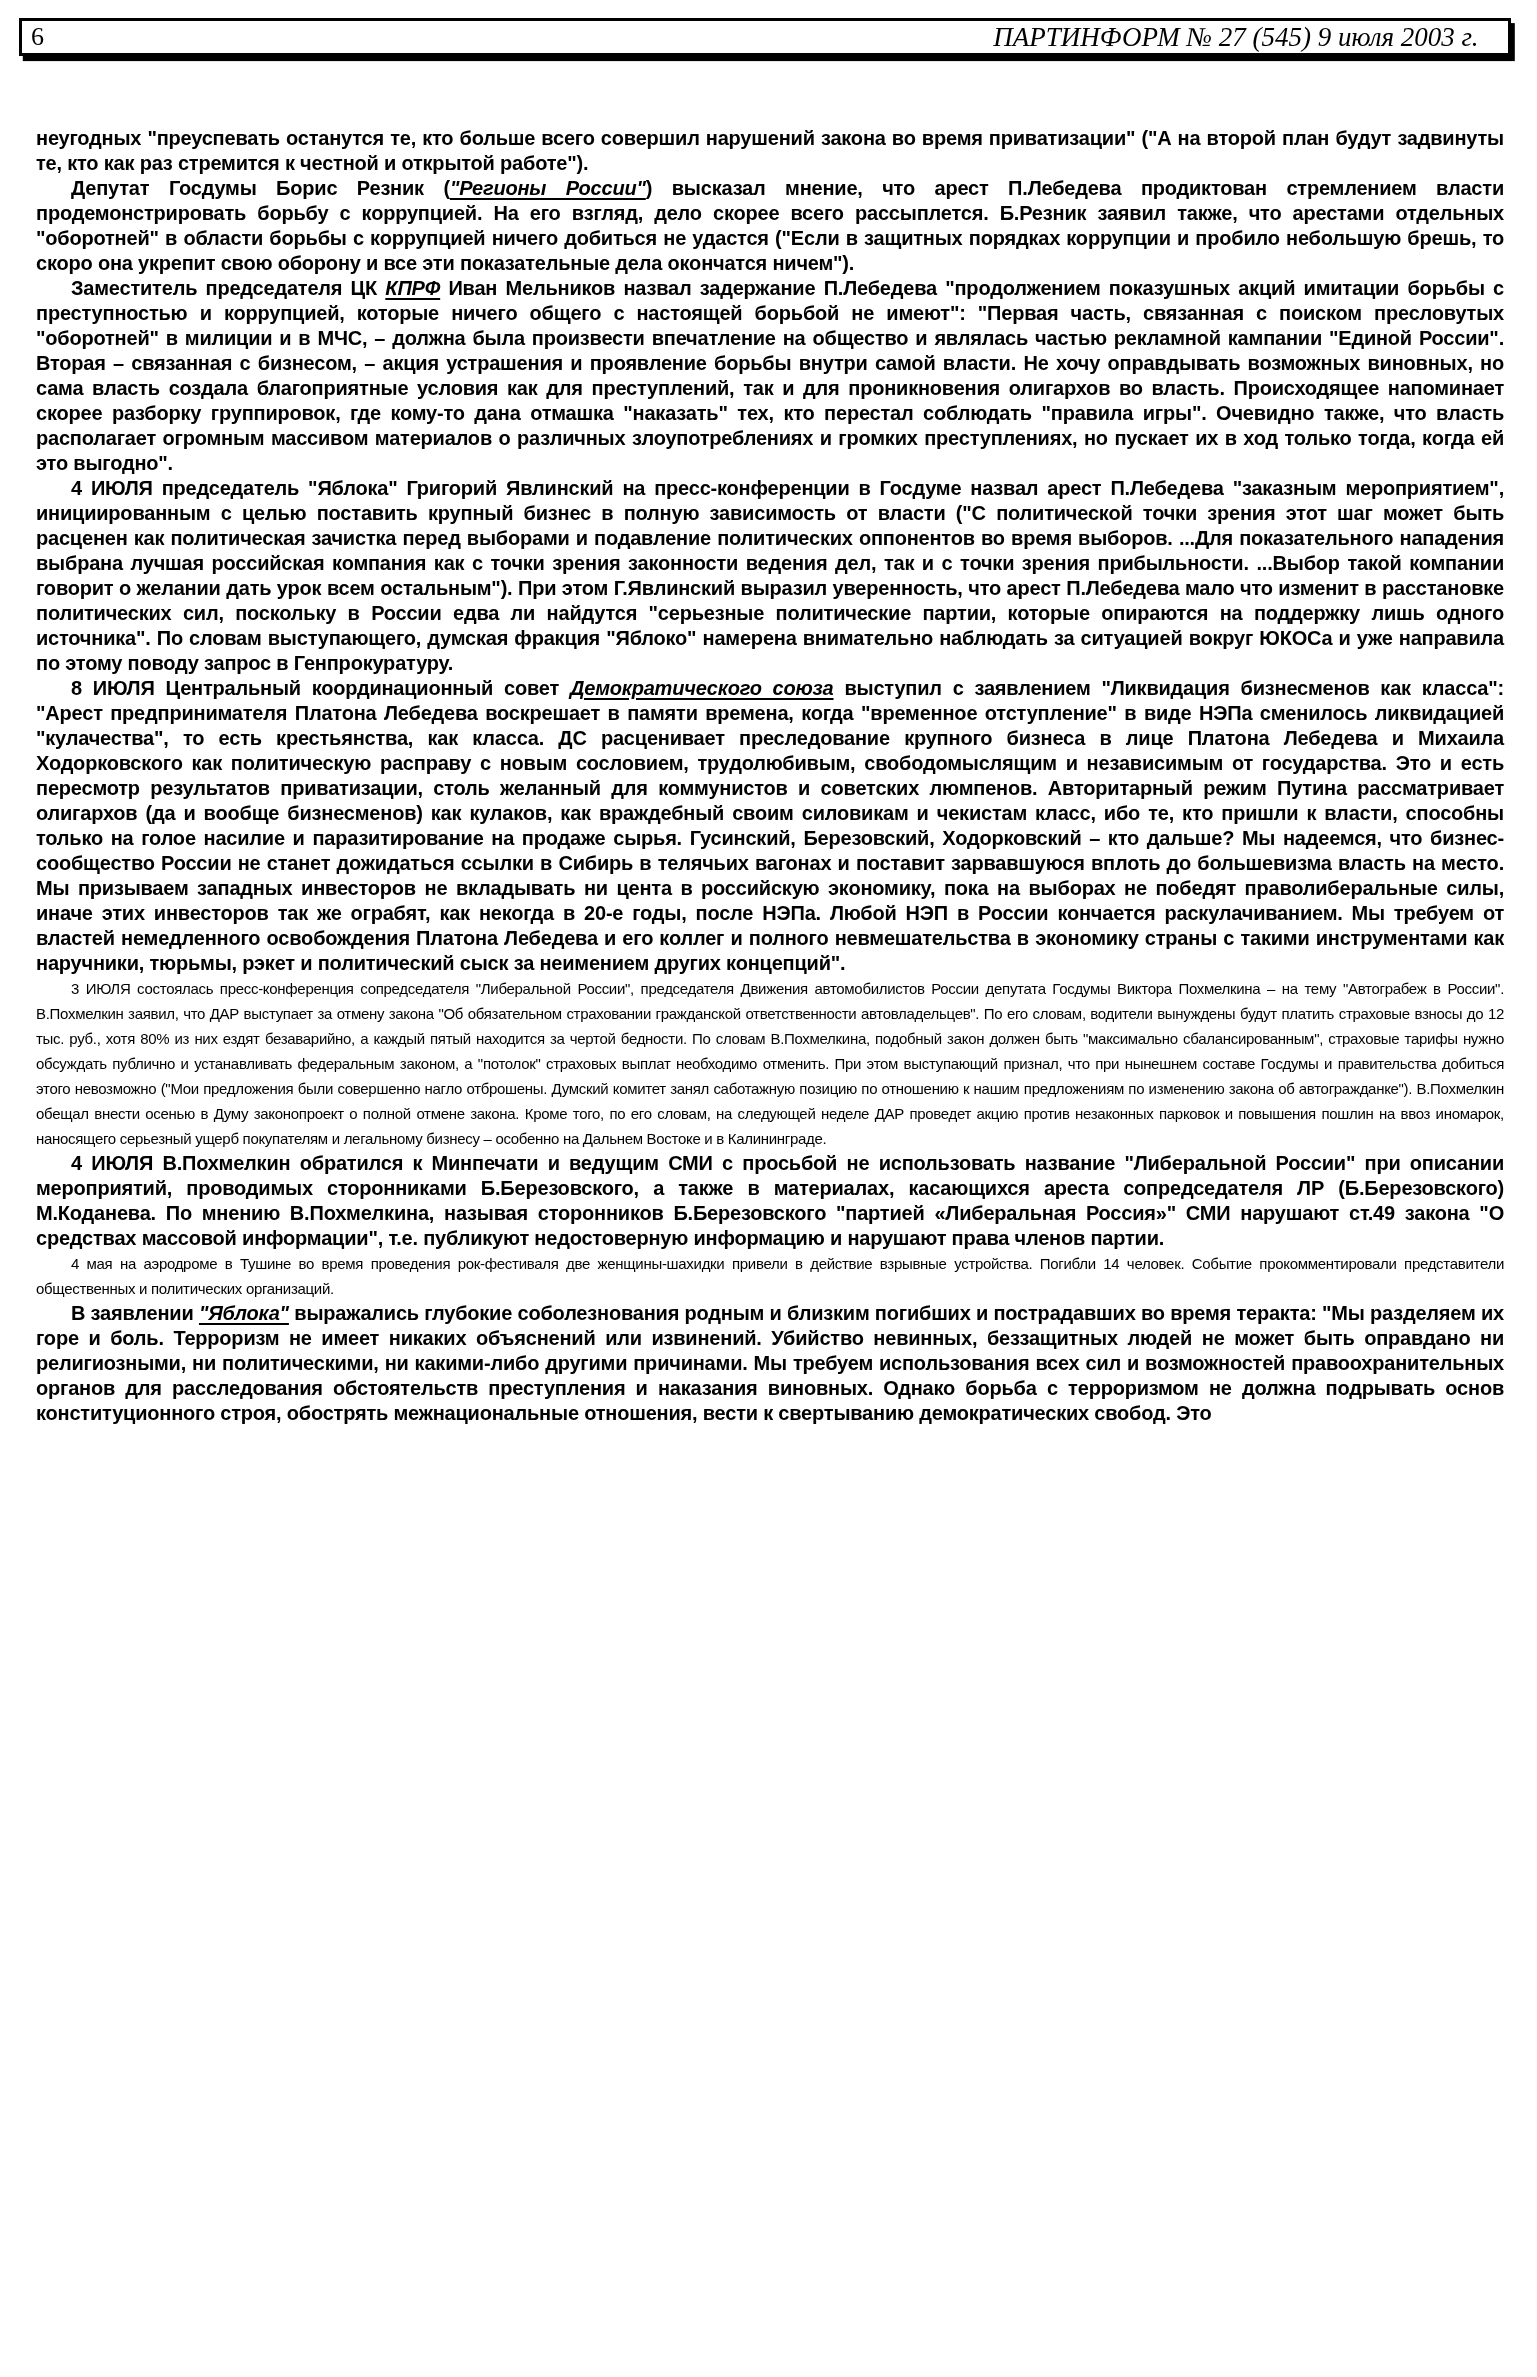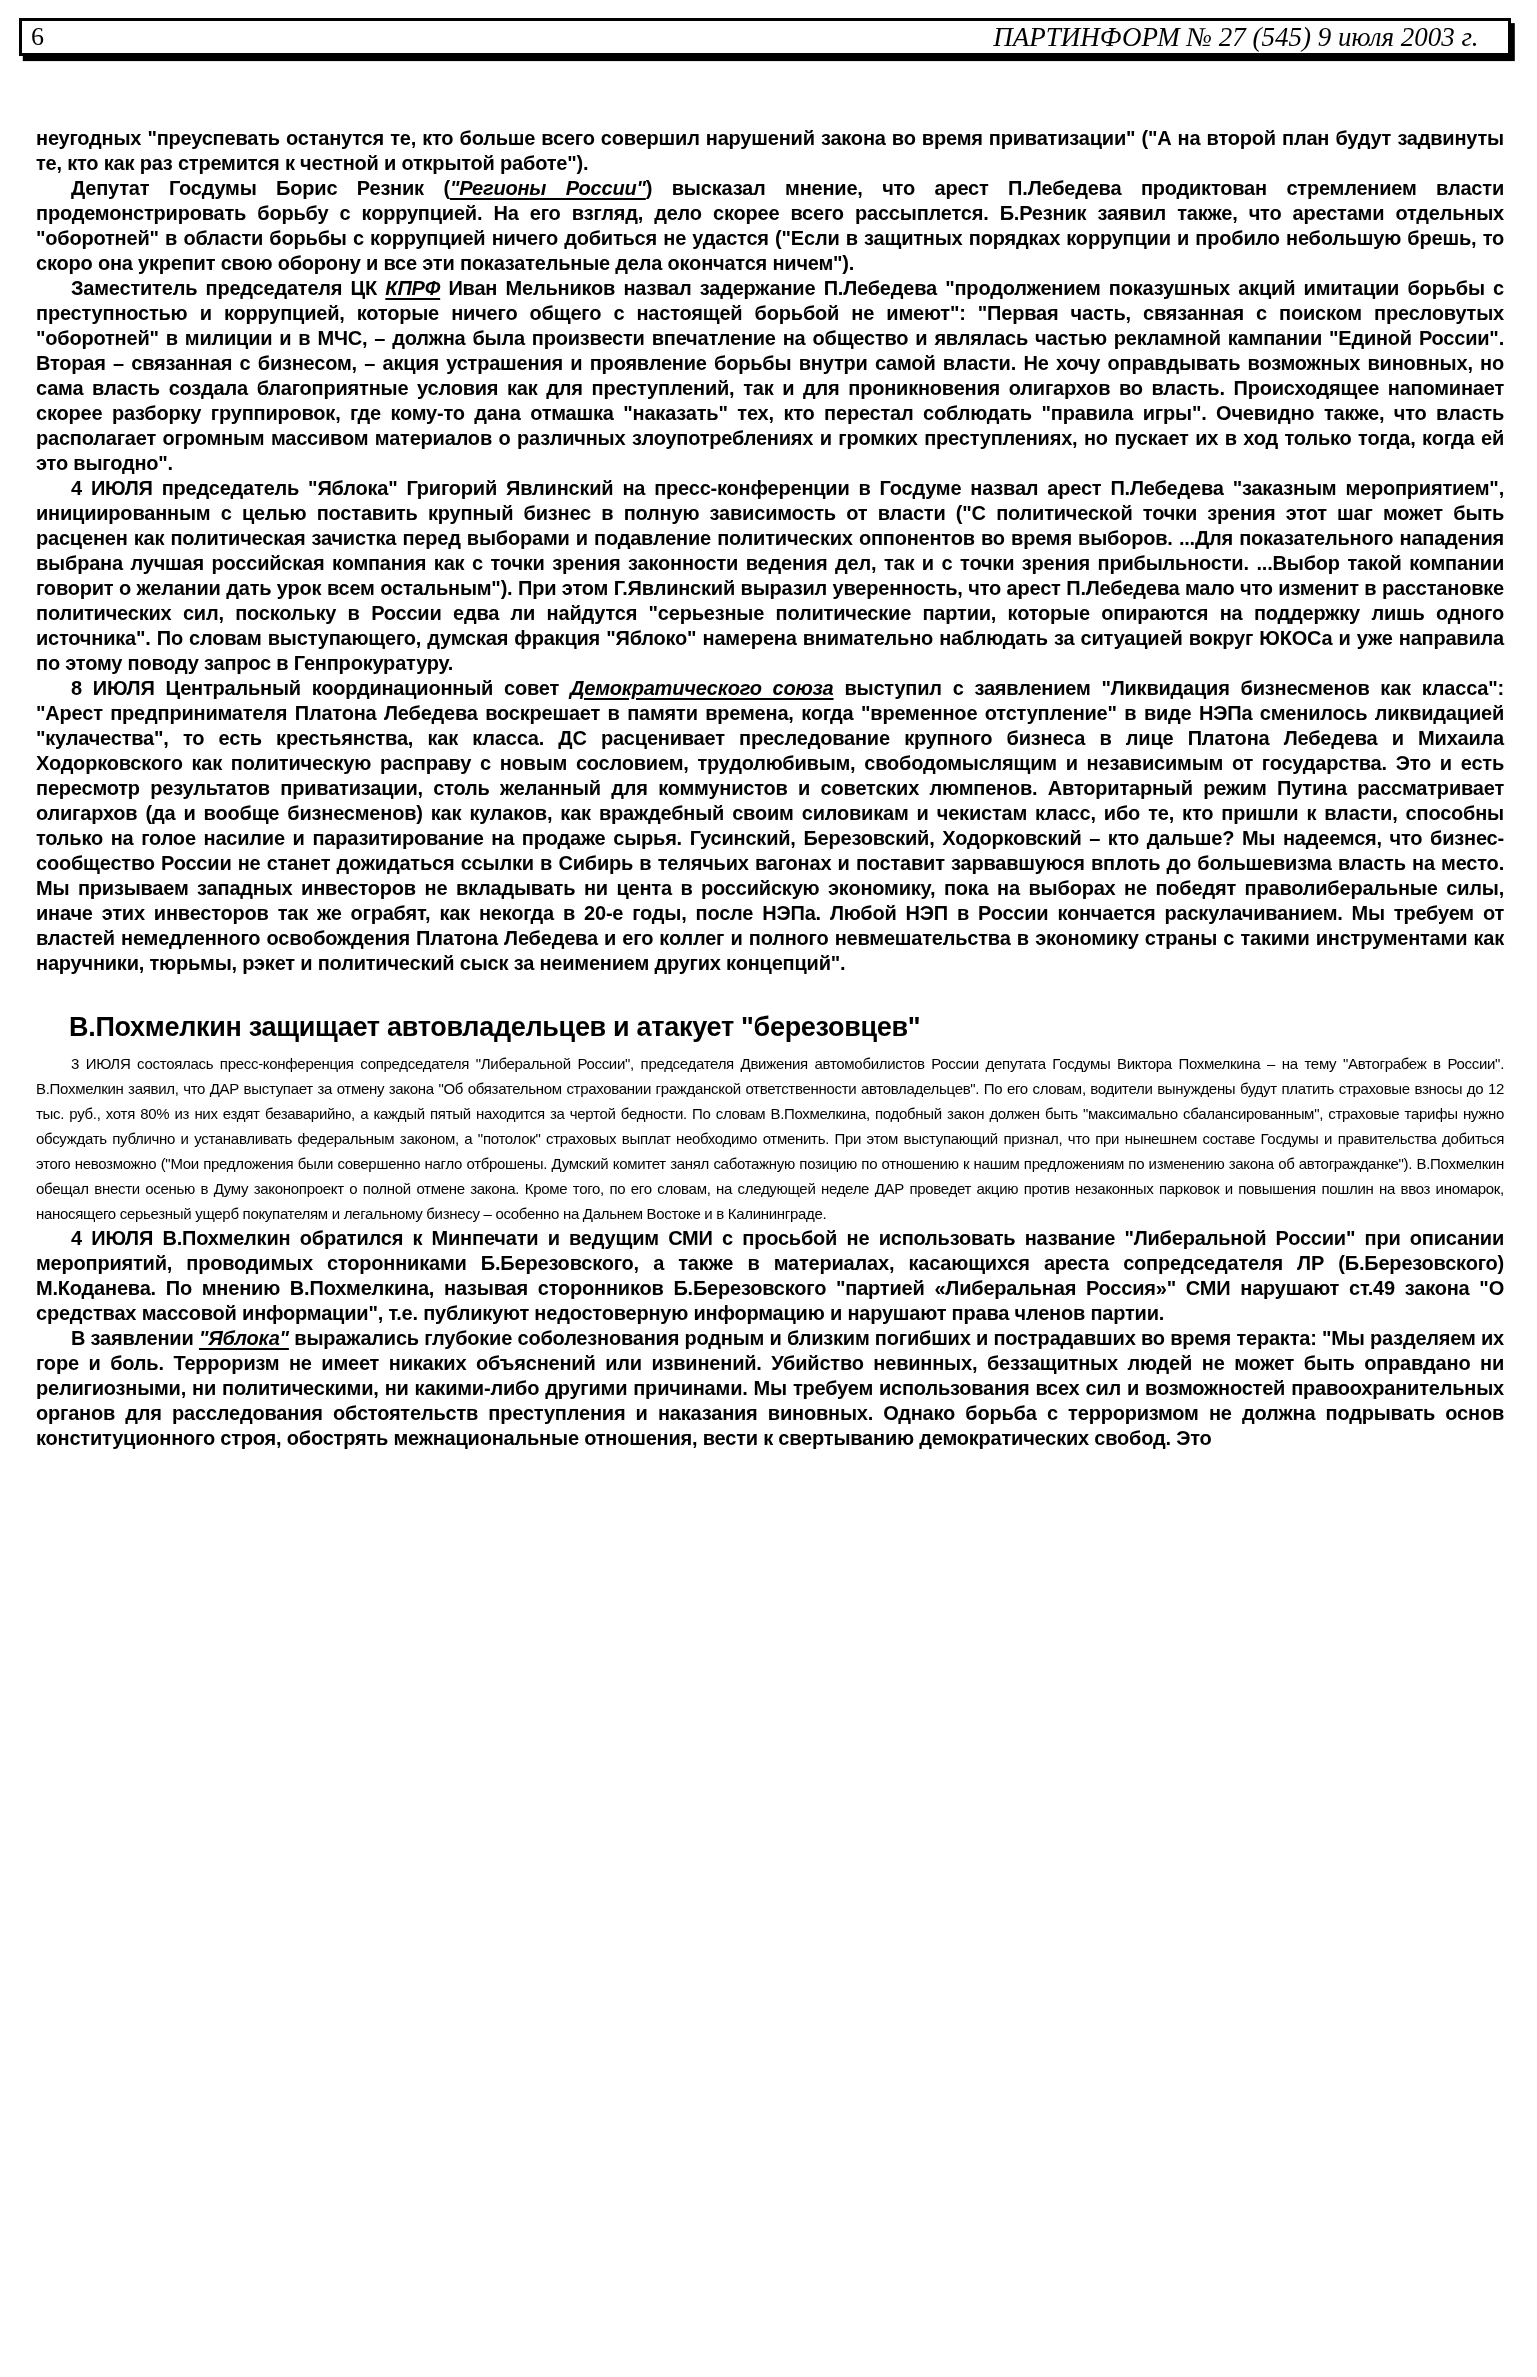--- a/index.html
+++ b/index.html
@@ -96,20 +96,20 @@
     <span class="page-num">6</span>
     <span class="issue">ПАРТИНФОРМ № 27 (545) 9 июля 2003 г.</span>
   </div>
 
   <div class="content">
       <p class="para b noindent"><span>неугодных "преуспевать останутся те, кто больше всего совершил нарушений закона во время приватизации" ("А на второй план будут задвинуты те, кто как раз стремится к честной и открытой работе").</span></p>
       <p class="para b"><span>Депутат Госдумы Борис Резник (</span><span class="em-link">"Регионы России"</span><span>) высказал мнение, что арест П.Лебедева продиктован стремлением власти продемонстрировать борьбу с коррупцией. На его взгляд, дело скорее всего рассыплется. Б.Резник заявил также, что арестами отдельных "оборотней" в области борьбы с коррупцией ничего добиться не удастся ("Если в защитных порядках коррупции и пробило небольшую брешь, то скоро она укрепит свою оборону и все эти показательные дела окончатся ничем").</span></p>
       <p class="para b"><span>Заместитель председателя ЦК </span><span class="em-link">КПРФ</span><span> Иван Мельников назвал задержание П.Лебедева "продолжением показушных акций имитации борьбы с преступностью и коррупцией, которые ничего общего с настоящей борьбой не имеют": "Первая часть, связанная с поиском пресловутых "оборотней" в милиции и в МЧС, – должна была произвести впечатление на общество и являлась частью рекламной кампании "Единой России". Вторая – связанная с бизнесом, – акция устрашения и проявление борьбы внутри самой власти. Не хочу оправдывать возможных виновных, но сама власть создала благоприятные условия как для преступлений, так и для проникновения олигархов во власть. Происходящее напоминает скорее разборку группировок, где кому-то дана отмашка "наказать" тех, кто перестал соблюдать "правила игры". Очевидно также, что власть располагает огромным массивом материалов о различных злоупотреблениях и громких преступлениях, но пускает их в ход только тогда, когда ей это выгодно".</span></p>
       <p class="para b"><span>4 ИЮЛЯ председатель "Яблока" Григорий Явлинский на пресс-конференции в Госдуме назвал арест П.Лебедева "заказным мероприятием", инициированным с целью поставить крупный бизнес в полную зависимость от власти ("С политической точки зрения этот шаг может быть расценен как политическая зачистка перед выборами и подавление политических оппонентов во время выборов. ...Для показательного нападения выбрана лучшая российская компания как с точки зрения законности ведения дел, так и с точки зрения прибыльности. ...Выбор такой компании говорит о желании дать урок всем остальным"). При этом Г.Явлинский выразил уверенность, что арест П.Лебедева мало что изменит в расстановке политических сил, поскольку в России едва ли найдутся "серьезные политические партии, которые опираются на поддержку лишь одного источника". По словам выступающего, думская фракция "Яблоко" намерена внимательно наблюдать за ситуацией вокруг ЮКОСа и уже направила по этому поводу запрос в Генпрокуратуру.</span></p>
       <p class="para b"><span>8 ИЮЛЯ Центральный координационный совет </span><span class="em-link">Демократического союза</span><span> выступил с заявлением "Ликвидация бизнесменов как класса": "Арест предпринимателя Платона Лебедева воскрешает в памяти времена, когда "временное отступление" в виде НЭПа сменилось ликвидацией "кулачества", то есть крестьянства, как класса. ДС расценивает преследование крупного бизнеса в лице Платона Лебедева и Михаила Ходорковского как политическую расправу с новым сословием, трудолюбивым, свободомыслящим и независимым от государства. Это и есть пересмотр результатов приватизации, столь желанный для коммунистов и советских люмпенов. Авторитарный режим Путина рассматривает олигархов (да и вообще бизнесменов) как кулаков, как враждебный своим силовикам и чекистам класс, ибо те, кто пришли к власти, способны только на голое насилие и паразитирование на продаже сырья. Гусинский, Березовский, Ходорковский – кто дальше? Мы надеемся, что бизнес-сообщество России не станет дожидаться ссылки в Сибирь в телячьих вагонах и поставит зарвавшуюся вплоть до большевизма власть на место. Мы призываем западных инвесторов не вкладывать ни цента в российскую экономику, пока на выборах не победят праволиберальные силы, иначе этих инвесторов так же ограбят, как некогда в 20-е годы, после НЭПа. Любой НЭП в России кончается раскулачиванием. Мы требуем от властей немедленного освобождения Платона Лебедева и его коллег и полного невмешательства в экономику страны с такими инструментами как наручники, тюрьмы, рэкет и политический сыск за неимением других концепций".</span></p>
-      <h2 class="section">В.Похмелкин защищает автовладельцев и атакует "березовцев"</h2>
       <p class="para r"><span>3 ИЮЛЯ состоялась пресс-конференция сопредседателя "Либеральной России", председателя Движения автомобилистов России депутата Госдумы Виктора Похмелкина – на тему "Автограбеж в России". В.Похмелкин заявил, что ДАР выступает за отмену закона "Об обязательном страховании гражданской ответственности автовладельцев". По его словам, водители вынуждены будут платить страховые взносы до 12 тыс. руб., хотя 80% из них ездят безаварийно, а каждый пятый находится за чертой бедности. По словам В.Похмелкина, подобный закон должен быть "максимально сбалансированным", страховые тарифы нужно обсуждать публично и устанавливать федеральным законом, а "потолок" страховых выплат необходимо отменить. При этом выступающий признал, что при нынешнем составе Госдумы и правительства добиться этого невозможно ("Мои предложения были совершенно нагло отброшены. Думский комитет занял саботажную позицию по отношению к нашим предложениям по изменению закона об автогражданке"). В.Похмелкин обещал внести осенью в Думу законопроект о полной отмене закона. Кроме того, по его словам, на следующей неделе ДАР проведет акцию против незаконных парковок и повышения пошлин на ввоз иномарок, наносящего серьезный ущерб покупателям и легальному бизнесу – особенно на Дальнем Востоке и в Калининграде.</span></p>
       <p class="para b"><span>4 ИЮЛЯ В.Похмелкин обратился к Минпечати и ведущим СМИ с просьбой не использовать название "Либеральной России" при описании мероприятий, проводимых сторонниками Б.Березовского, а также в материалах, касающихся ареста сопредседателя ЛР (Б.Березовского) М.Коданева. По мнению В.Похмелкина, называя сторонников Б.Березовского "партией «Либеральная Россия»" СМИ нарушают ст.49 закона "О средствах массовой информации", т.е. публикуют недостоверную информацию и нарушают права членов партии.</span></p>
+      <p class="para r"><span>4 мая на аэродроме в Тушине во время проведения рок-фестиваля две женщины-шахидки привели в действие взрывные устройства. Погибли 14 человек. Событие прокомментировали представители общественных и политических организаций.</span></p>
       <p class="para b"><span>В заявлении </span><span class="em-link">"Яблока"</span><span> выражались глубокие соболезнования родным и близким погибших и пострадавших во время теракта: "Мы разделяем их горе и боль. Терроризм не имеет никаких объяснений или извинений. Убийство невинных, беззащитных людей не может быть оправдано ни религиозными, ни политическими, ни какими-либо другими причинами. Мы требуем использования всех сил и возможностей правоохранительных органов для расследования обстоятельств преступления и наказания виновных. Однако борьба с терроризмом не должна подрывать основ конституционного строя, обострять межнациональные отношения, вести к свертыванию демократических свобод. Это</span></p>
     </div>
 
 </div>
 
 
 </body></html>

